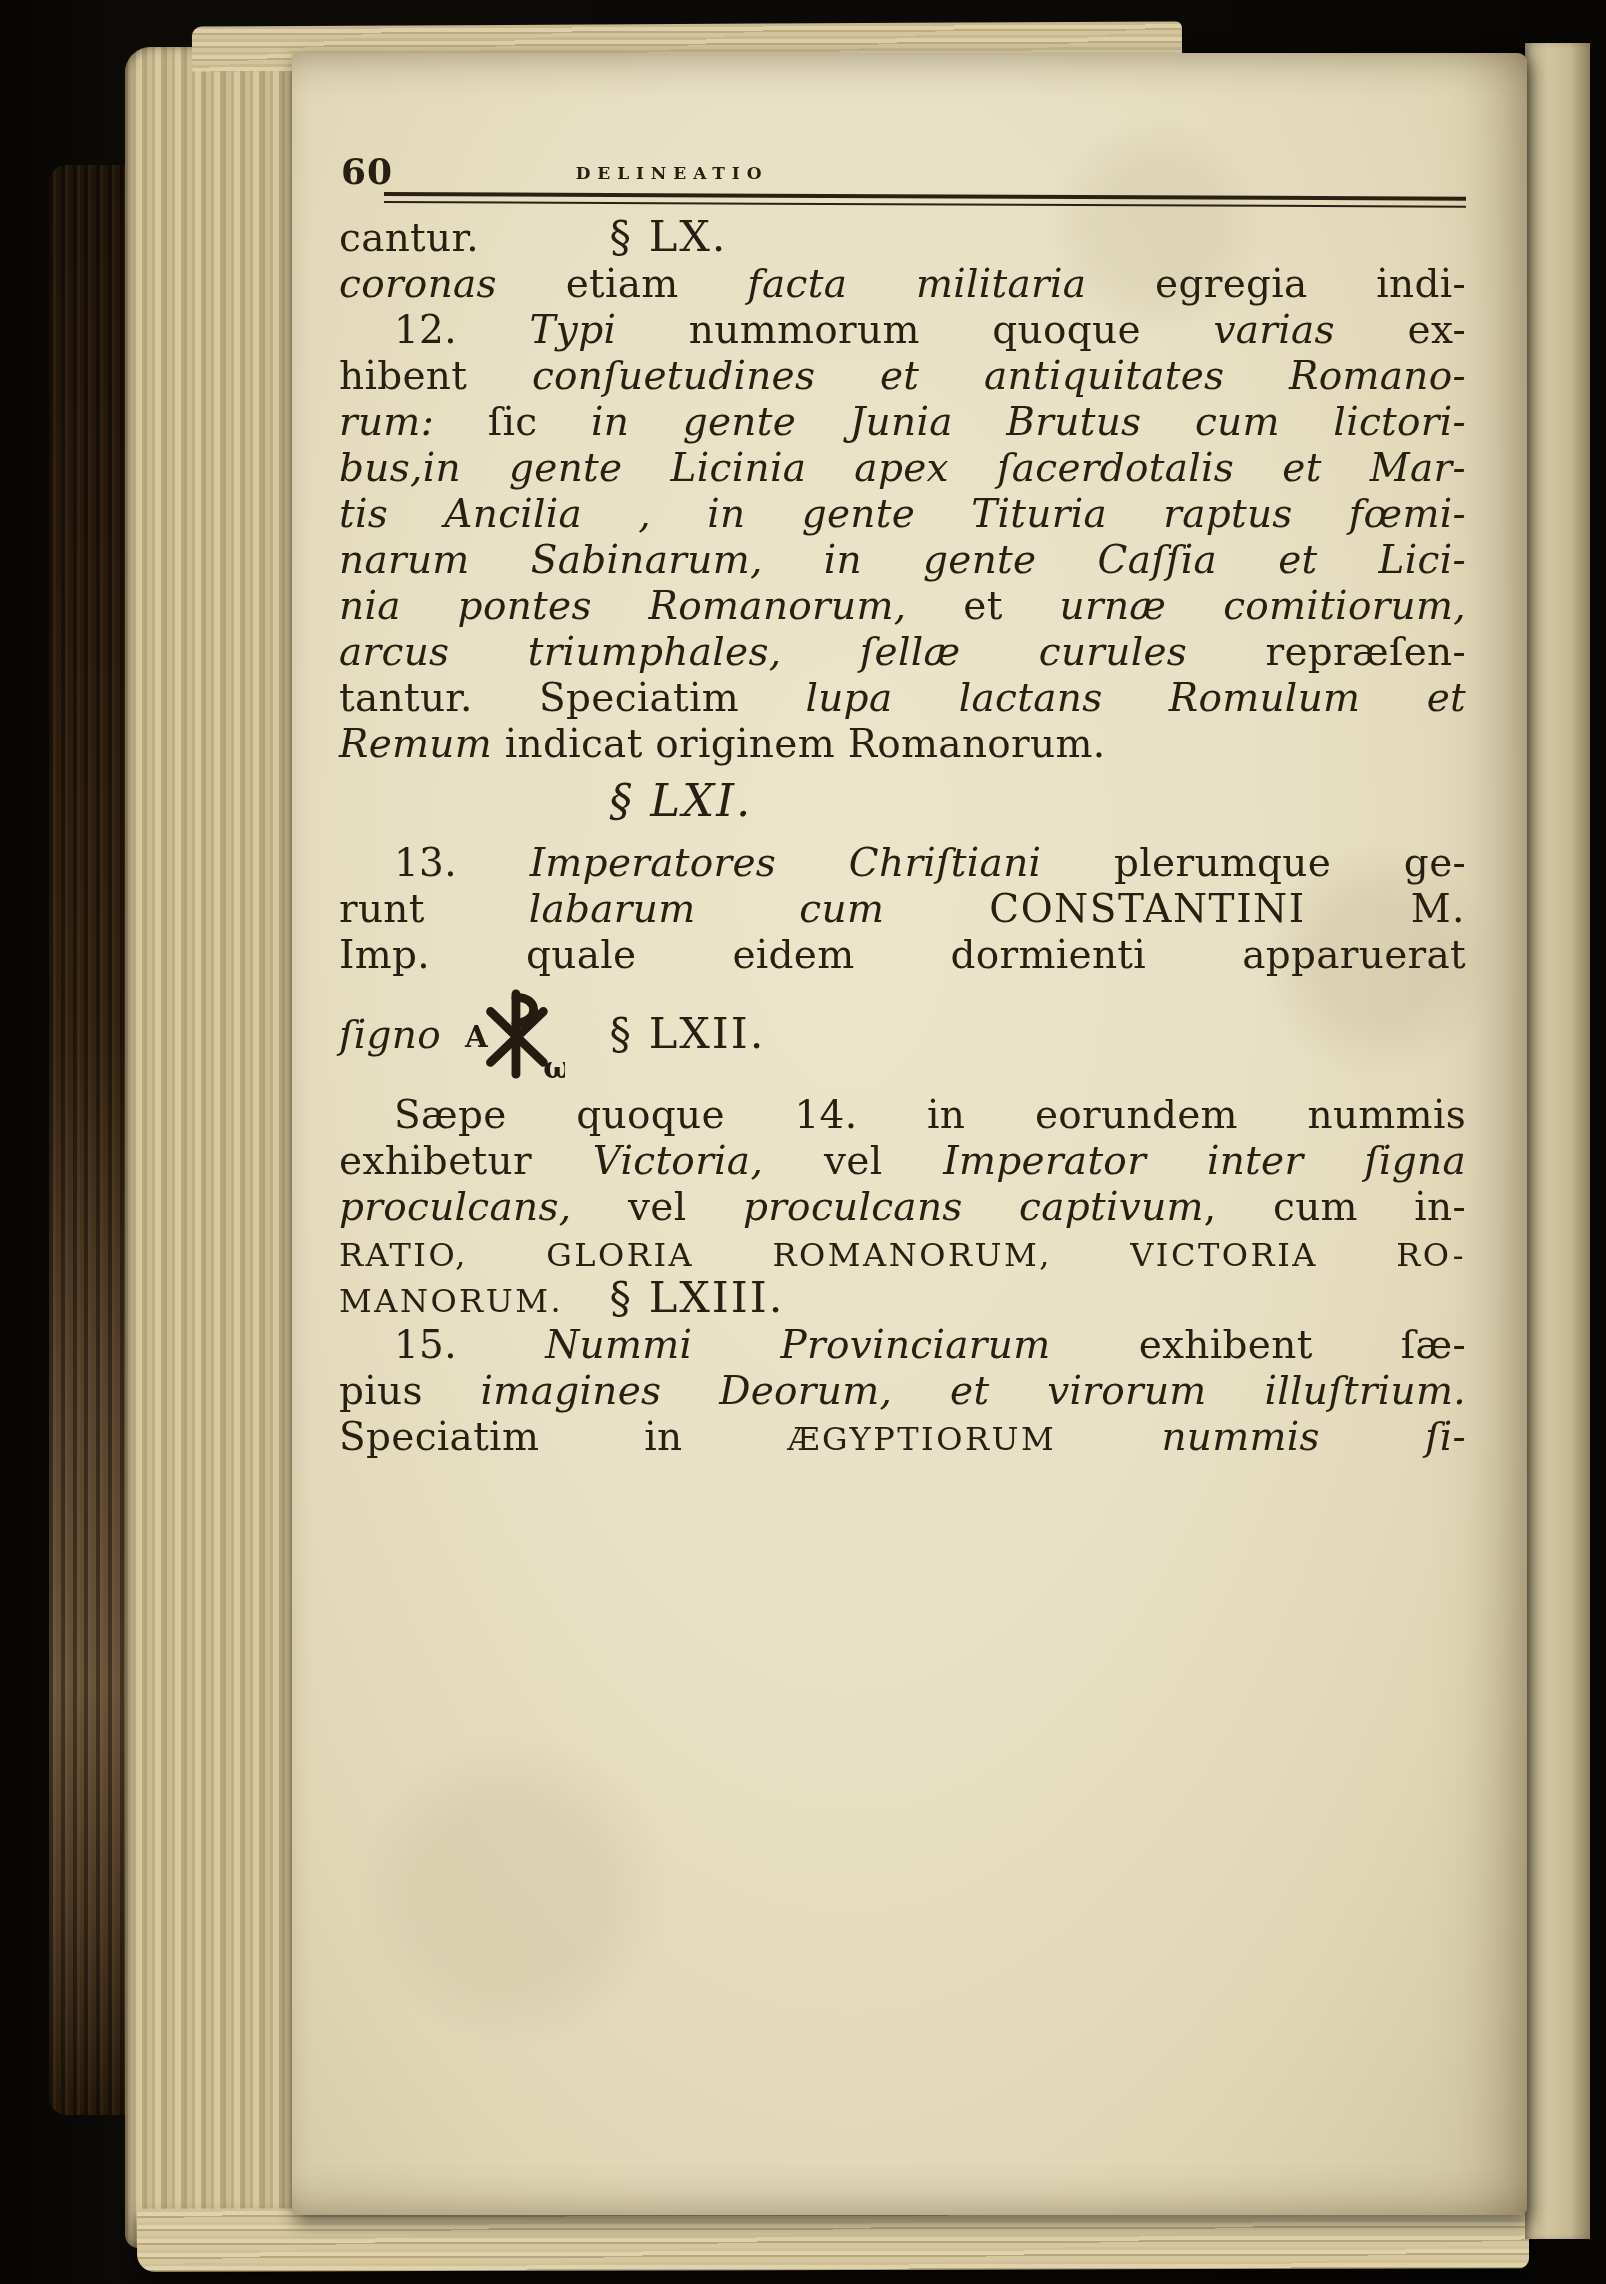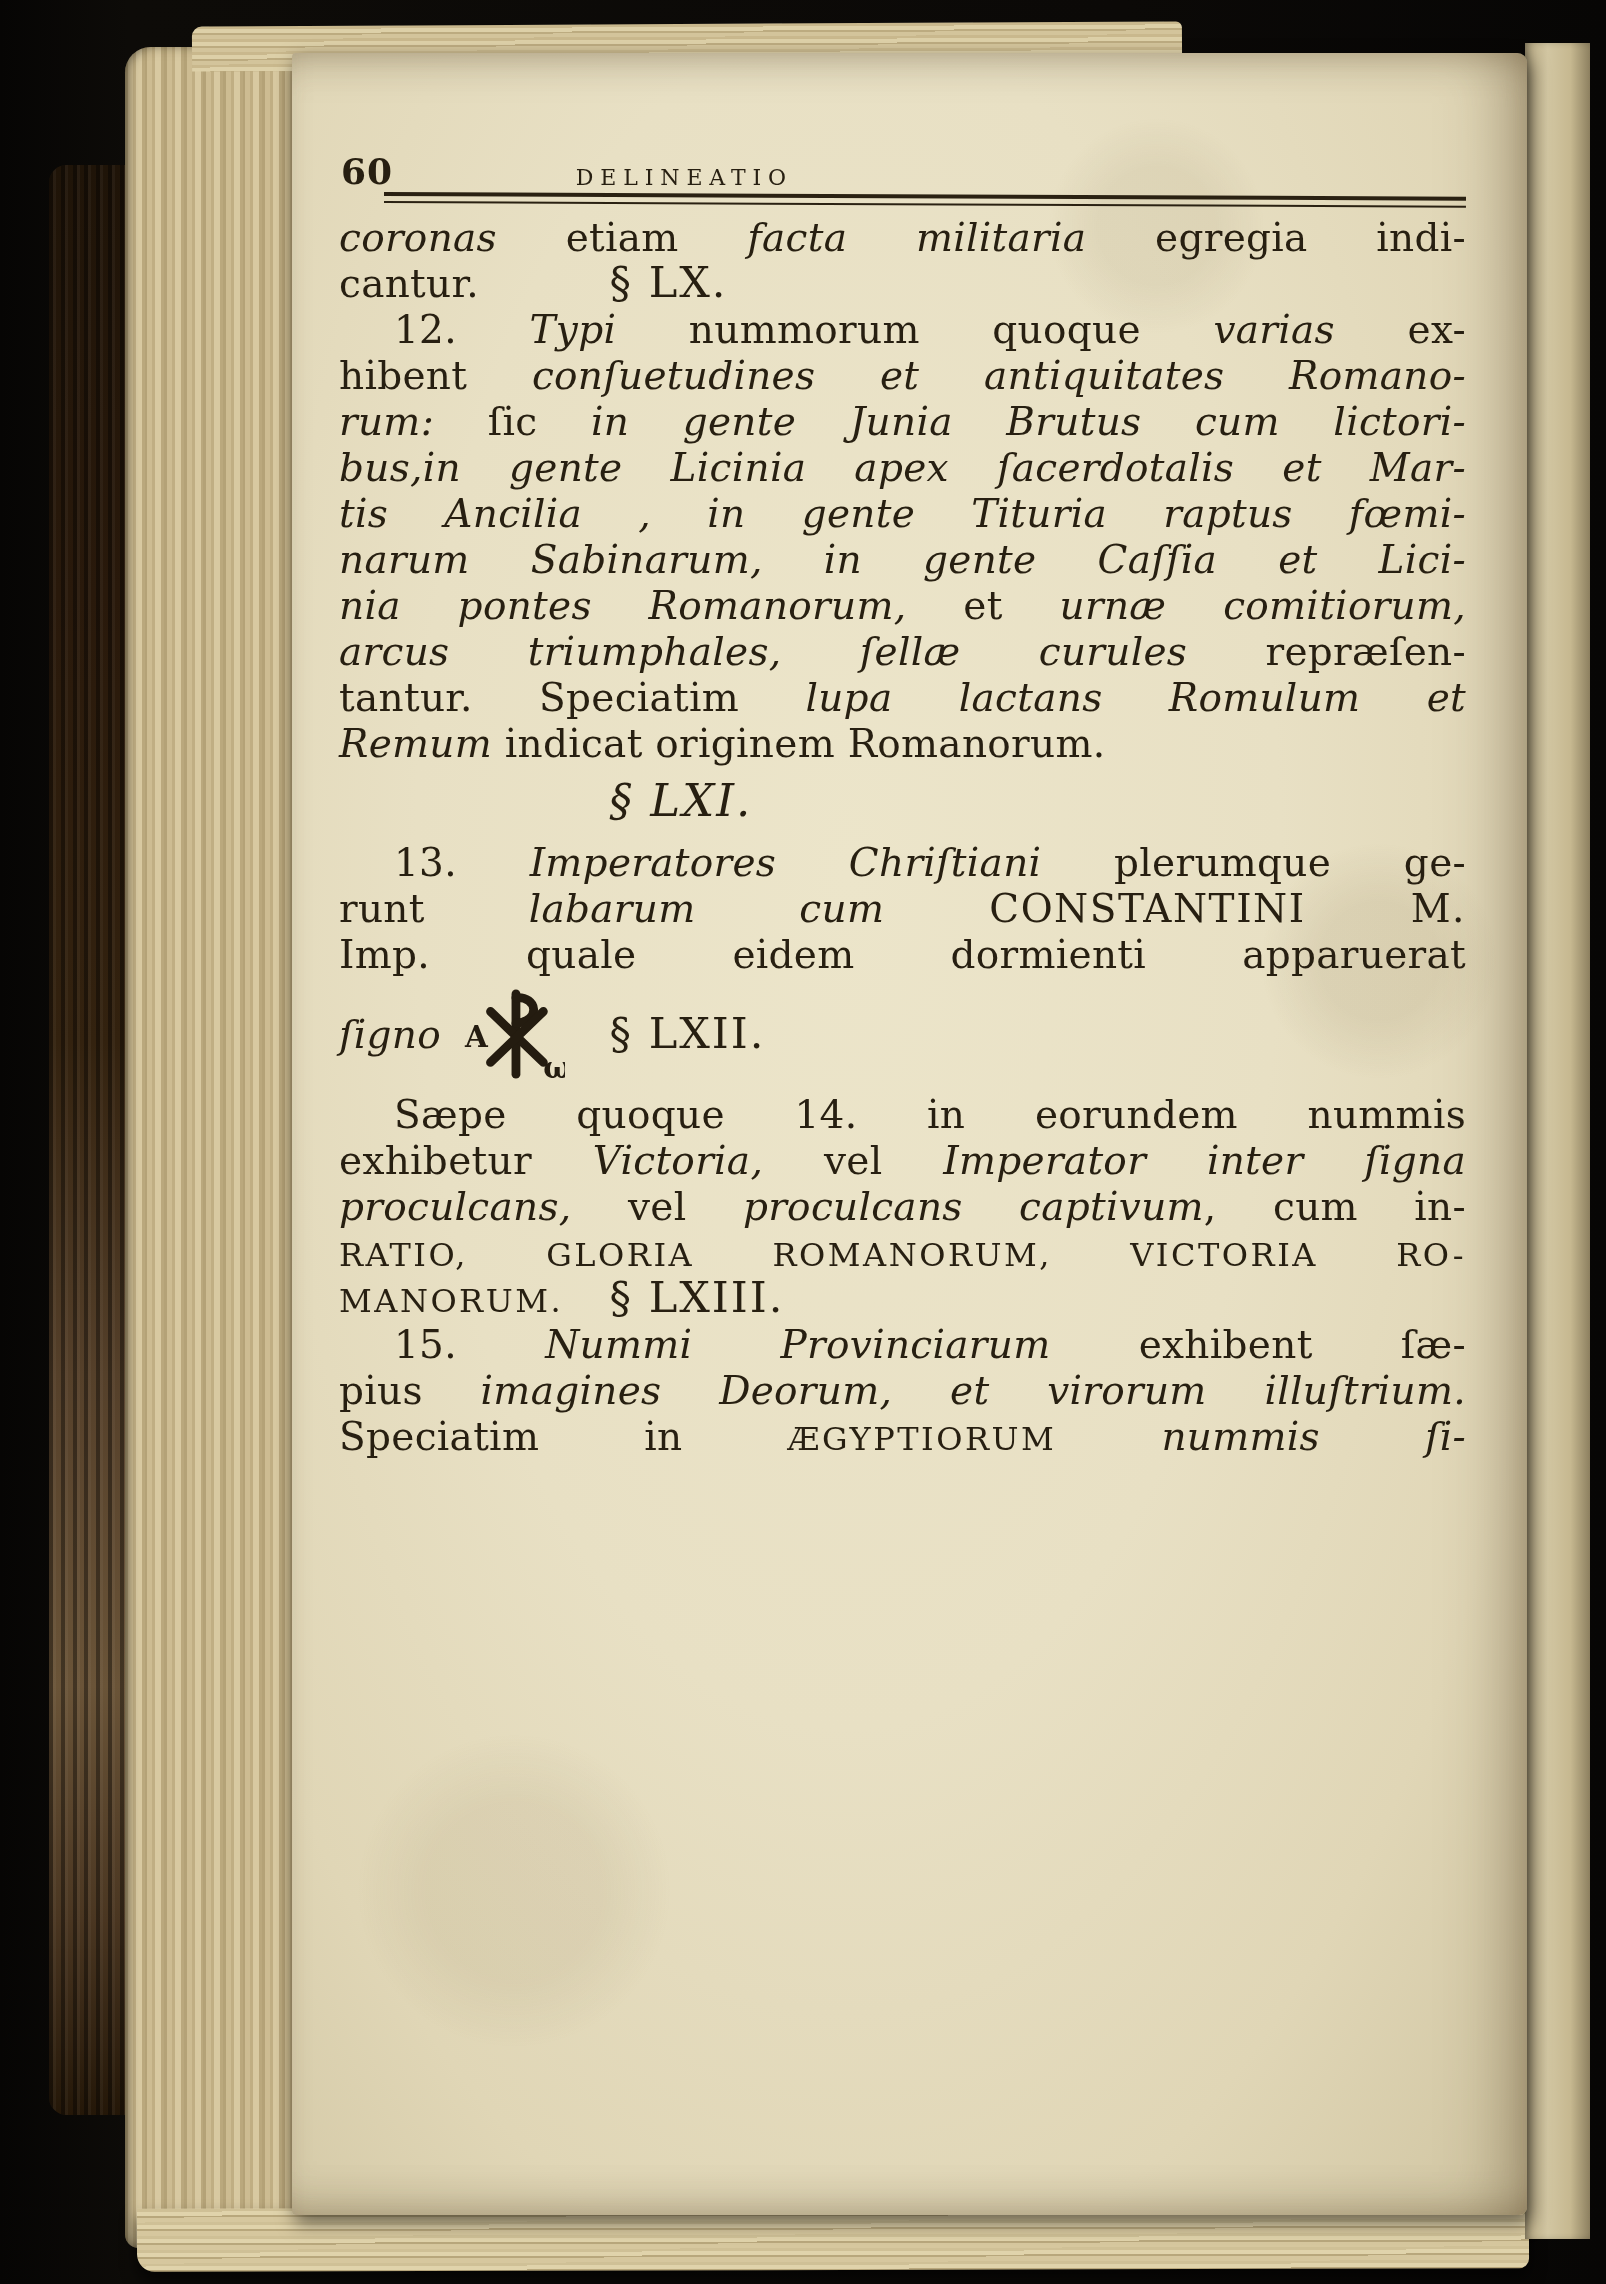--- a/index.html
+++ b/index.html
@@ -36,21 +36,21 @@
                inset 0 -29px 45px -29px rgba(90,70,40,.4), 3.9px 7.8px 17.6px rgba(0,0,0,.5);}
   .page:before{content:"";position:absolute;inset:0;border-radius:inherit;pointer-events:none;
     background:radial-gradient(circle at 88% 42%,rgba(120,100,60,.10) 0 59px,transparent 118px),
                radial-gradient(circle at 18% 85%,rgba(120,100,60,.08) 0 88px,transparent 157px),
                radial-gradient(circle at 70% 8%,rgba(120,100,60,.08) 0 59px,transparent 108px);}
 
   .textarea{position:absolute;left:47px;top:90px;width:1127px;color:#271f11;}
 
   .header{position:relative;height:49px;}
   .pagenum{position:absolute;left:2px;bottom:0;font-size:36px;font-weight:bold;letter-spacing:1px;}
-  .running-title{position:absolute;left:21%;bottom:2px;font-size:22px;font-weight:normal;letter-spacing:6.9px;}
+  .running-title{position:absolute;left:21%;bottom:9px;font-size:17px;font-weight:bold;letter-spacing:6.9px;}
   .double-rule{margin-left:45px;height:4.9px;border-top:4.9px solid #2a2112;border-bottom:2px solid #2a2112;
     transform:rotate(0.25deg);transform-origin:left center;}
 
   .textblock{margin-top:11.8px;}
   .tline{position:relative;font-size:39px;line-height:46px;height:46px;letter-spacing:0.3px;white-space:nowrap;}
   .tline.just{white-space:normal;text-align:justify;text-align-last:justify;}
   .tline.indent{text-indent:55px;}
   .s-r{font-style:normal;}
   .s-i{font-style:italic;}
   .s-c{letter-spacing:1.5px;}
@@ -75,22 +75,22 @@
   <div class="right-edge"></div>
 
   <div class="page">
     <div class="textarea">
       <div class="header">
         <span class="pagenum">60</span>
         <span class="running-title">DELINEATIO</span>
       </div>
       <div class="double-rule"></div>
       <div class="textblock" id="textblock">
+          <div class="tline"><span class="s-r">cantur.</span><span class="mark">§ LX.</span></div>
           <div class="tline just"><span class="s-i">coronas</span><span class="s-r"> etiam </span><span class="s-i">facta militaria</span><span class="s-r"> egregia indi-</span></div>
-          <div class="tline"><span class="s-r">cantur.</span><span class="mark">§ LX.</span></div>
           <div class="tline just indent"><span class="s-r">12. </span><span class="s-i">Typi</span><span class="s-r"> nummorum quoque </span><span class="s-i">varias</span><span class="s-r"> ex-</span></div>
           <div class="tline just"><span class="s-r">hibent </span><span class="s-i">conſuetudines et antiquitates Romano-</span></div>
           <div class="tline just"><span class="s-i">rum:</span><span class="s-r"> ſic </span><span class="s-i">in gente Junia Brutus cum lictori-</span></div>
           <div class="tline just"><span class="s-i">bus,in gente Licinia apex ſacerdotalis et Mar-</span></div>
           <div class="tline just"><span class="s-i">tis Ancilia , in gente Tituria raptus fœmi-</span></div>
           <div class="tline just"><span class="s-i">narum Sabinarum, in gente Caſſia et Lici-</span></div>
           <div class="tline just"><span class="s-i">nia pontes Romanorum,</span><span class="s-r"> et </span><span class="s-i">urnæ comitiorum,</span></div>
           <div class="tline just"><span class="s-i">arcus triumphales, ſellæ curules</span><span class="s-r"> repræſen-</span></div>
           <div class="tline just"><span class="s-r">tantur. Speciatim </span><span class="s-i">lupa lactans Romulum et</span></div>
           <div class="tline"><span class="s-i">Remum</span><span class="s-r"> indicat originem Romanorum.</span></div>

